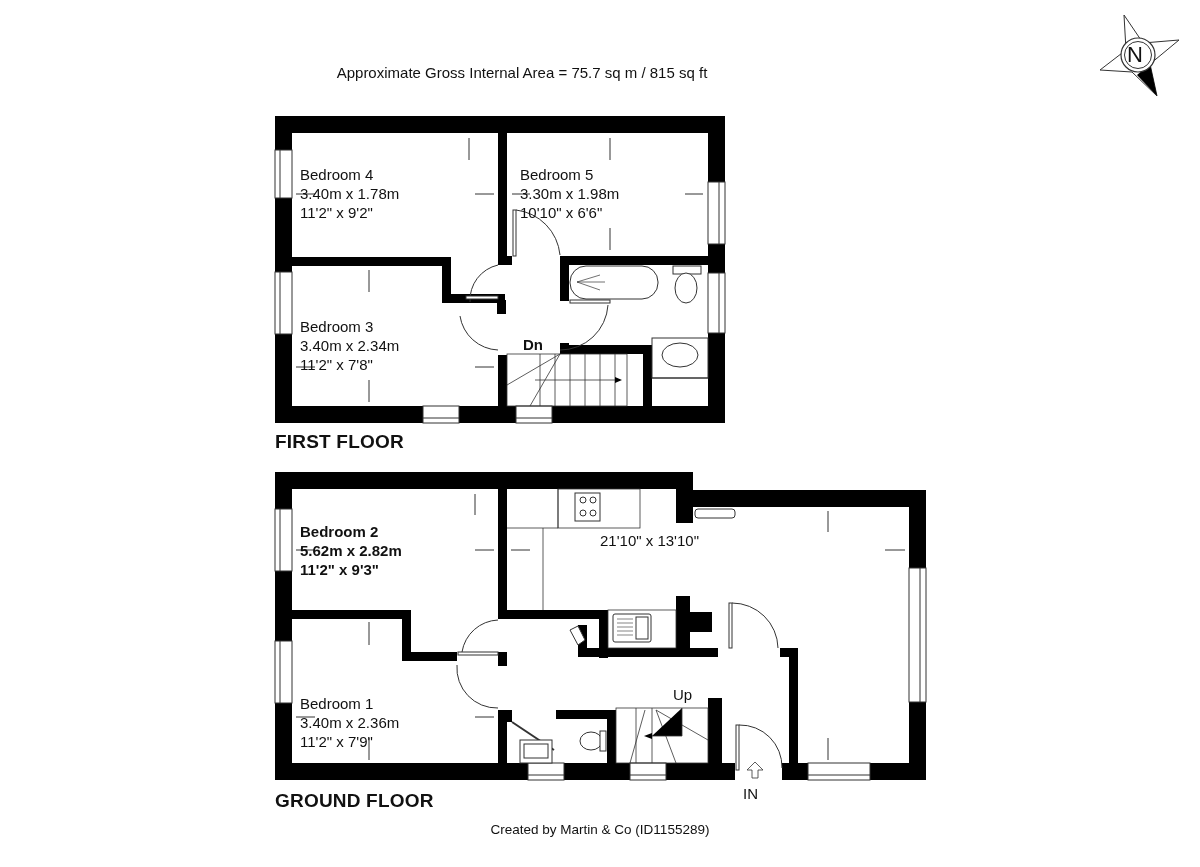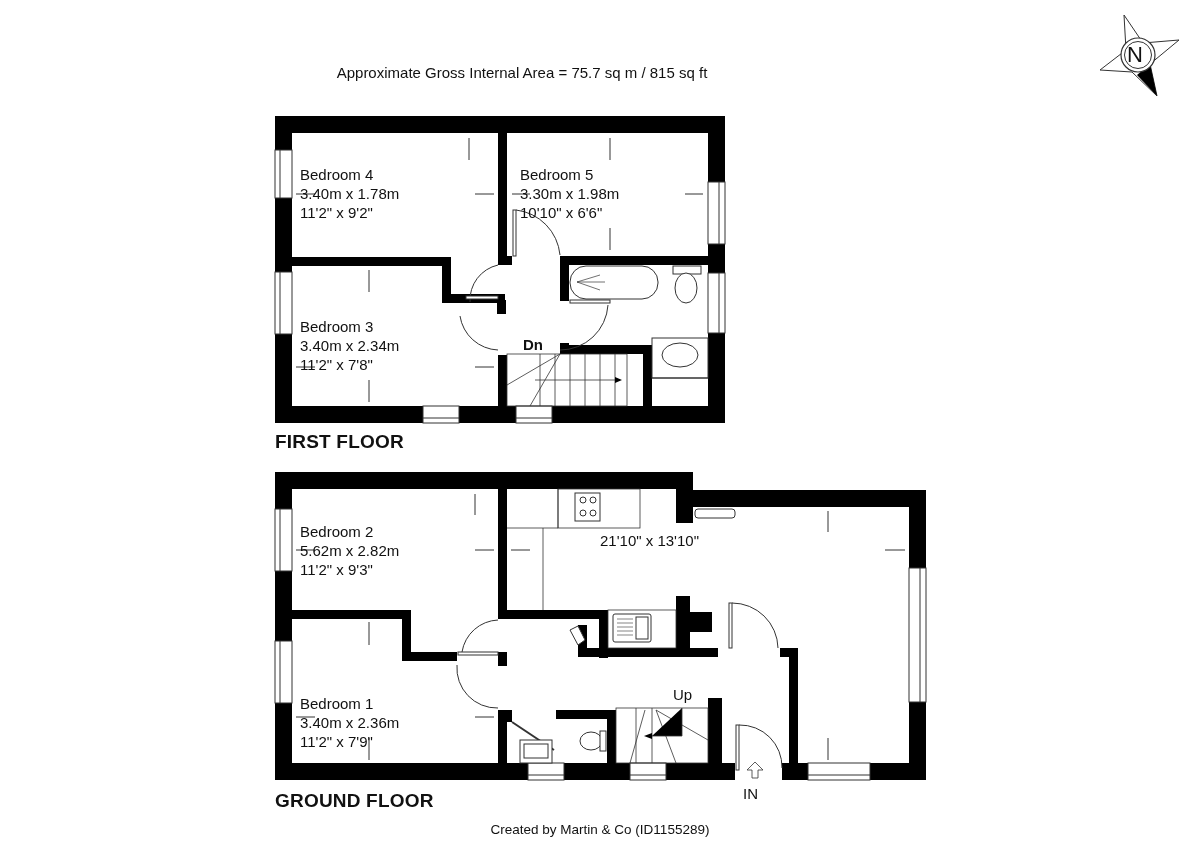--- a/index.html
+++ b/index.html
@@ -234,21 +234,21 @@
   <div>10'10" x 6'6"</div>
 </div>
 <div class="room-label" style="left:300px;top:306px;width:165px;margin-top:11px;">
   <div>Bedroom 3</div>
   <div>3.40m x 2.34m</div>
   <div>11'2" x 7'8"</div>
 </div>
 <div class="stair-label" style="left:523px;top:336px;font-weight:bold;">Dn</div>
 <div class="abs floor-label" style="left:275px;top:431px;">FIRST FLOOR</div>
 
-<div class="room-label" style="left:300px;top:522px;width:165px;">
+<div class="room-label" style="left:300px;top:522px;width:165px;font-weight:bold;">
   <div>Bedroom 2</div>
   <div>5.62m x 2.82m</div>
   <div>11'2" x 9'3"</div>
 </div>
 <div class="room-label" style="left:600px;top:531px;width:220px;">
   <div>21'10" x 13'10"</div>
 </div>
 <div class="room-label" style="left:300px;top:663px;width:165px;margin-top:31px;">
   <div>Bedroom 1</div>
   <div>3.40m x 2.36m</div>

